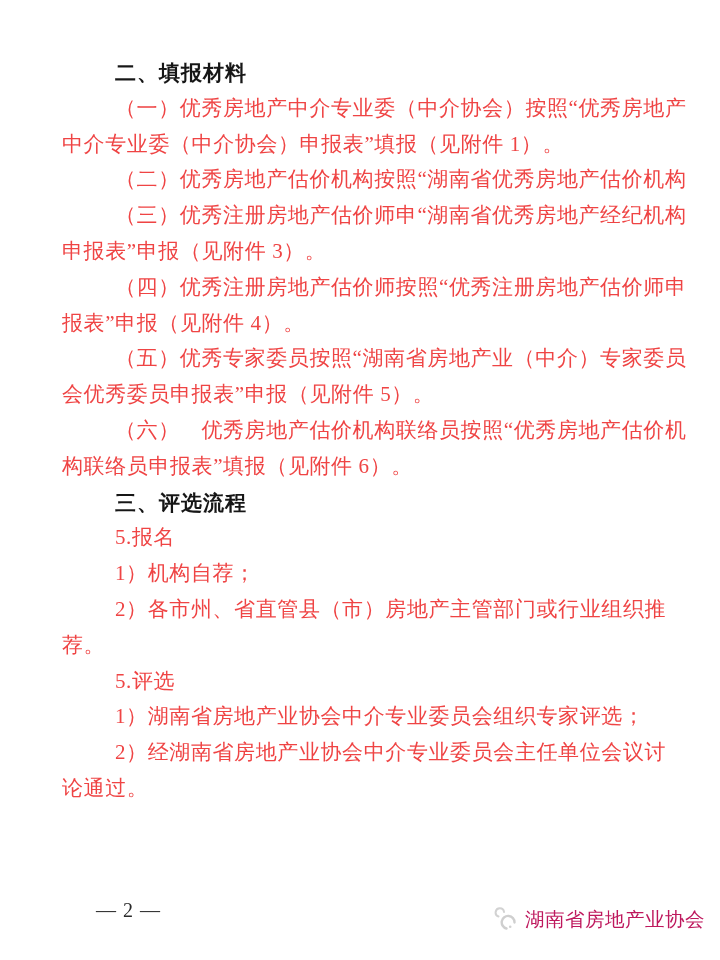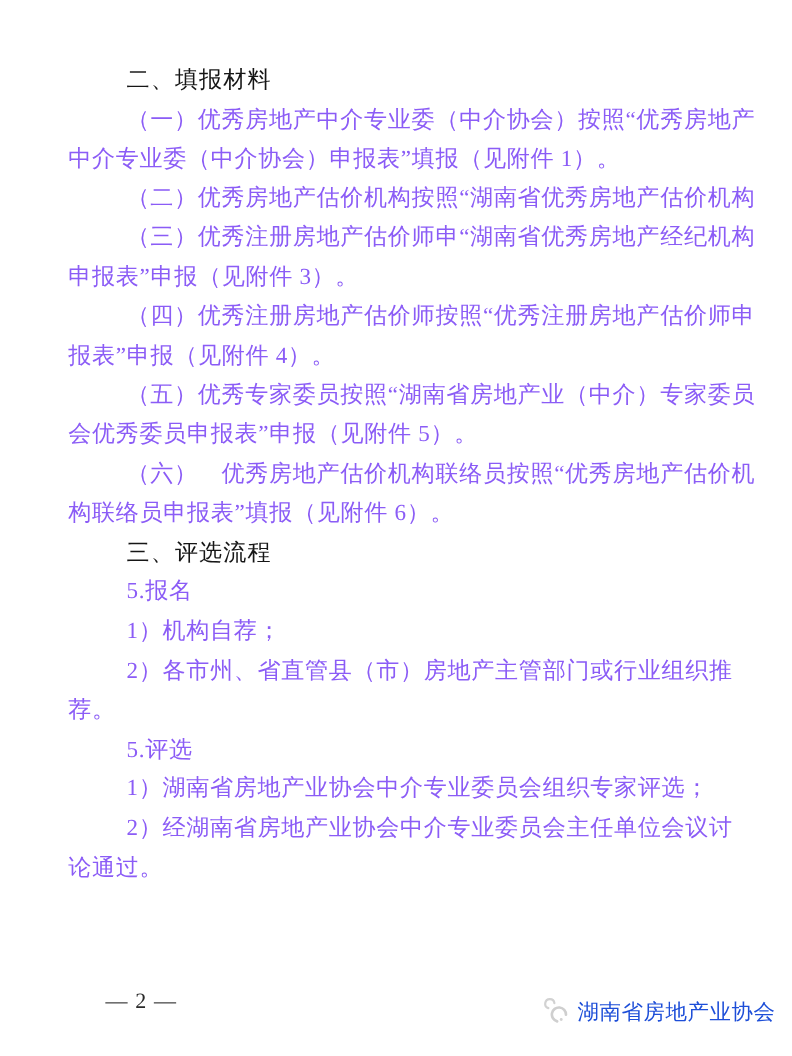--- a/index.html
+++ b/index.html
@@ -23,49 +23,49 @@
     left: 62px;
     top: 55px;
     width: 600px;
   }
   .line {
     height: 35.8px;
     line-height: 35.8px;
     font-size: 21px;
     letter-spacing: 0.6px;
     white-space: nowrap;
-    color: #8b5cf6;
+    color: #ef4444;
   }
   .line.indent {
     padding-left: 53px;
   }
   .line.heading {
     font-family: "Liberation Sans", "DejaVu Sans", sans-serif;
-    font-weight: 400;
+    font-weight: 700;
     letter-spacing: 1px;
     color: #161616;
   }
   .footer-pagenum {
     position: absolute;
     left: 96px;
     top: 899px;
     font-size: 20px;
     letter-spacing: 1px;
     color: #2a2a2a;
     font-family: "Liberation Serif", "DejaVu Serif", serif;
     white-space: nowrap;
   }
   .footer-watermark {
     position: absolute;
     right: 15px;
     top: 906px;
     display: flex;
     align-items: center;
     gap: 5px;
-    color: #1d4ed8;
+    color: #be185d;
     font-size: 19.5px;
     letter-spacing: 0.5px;
     font-family: "Liberation Sans", "DejaVu Sans", sans-serif;
     white-space: nowrap;
   }
   .wm-icon {
     width: 26px;
     height: 26px;
     display: inline-block;
   }

